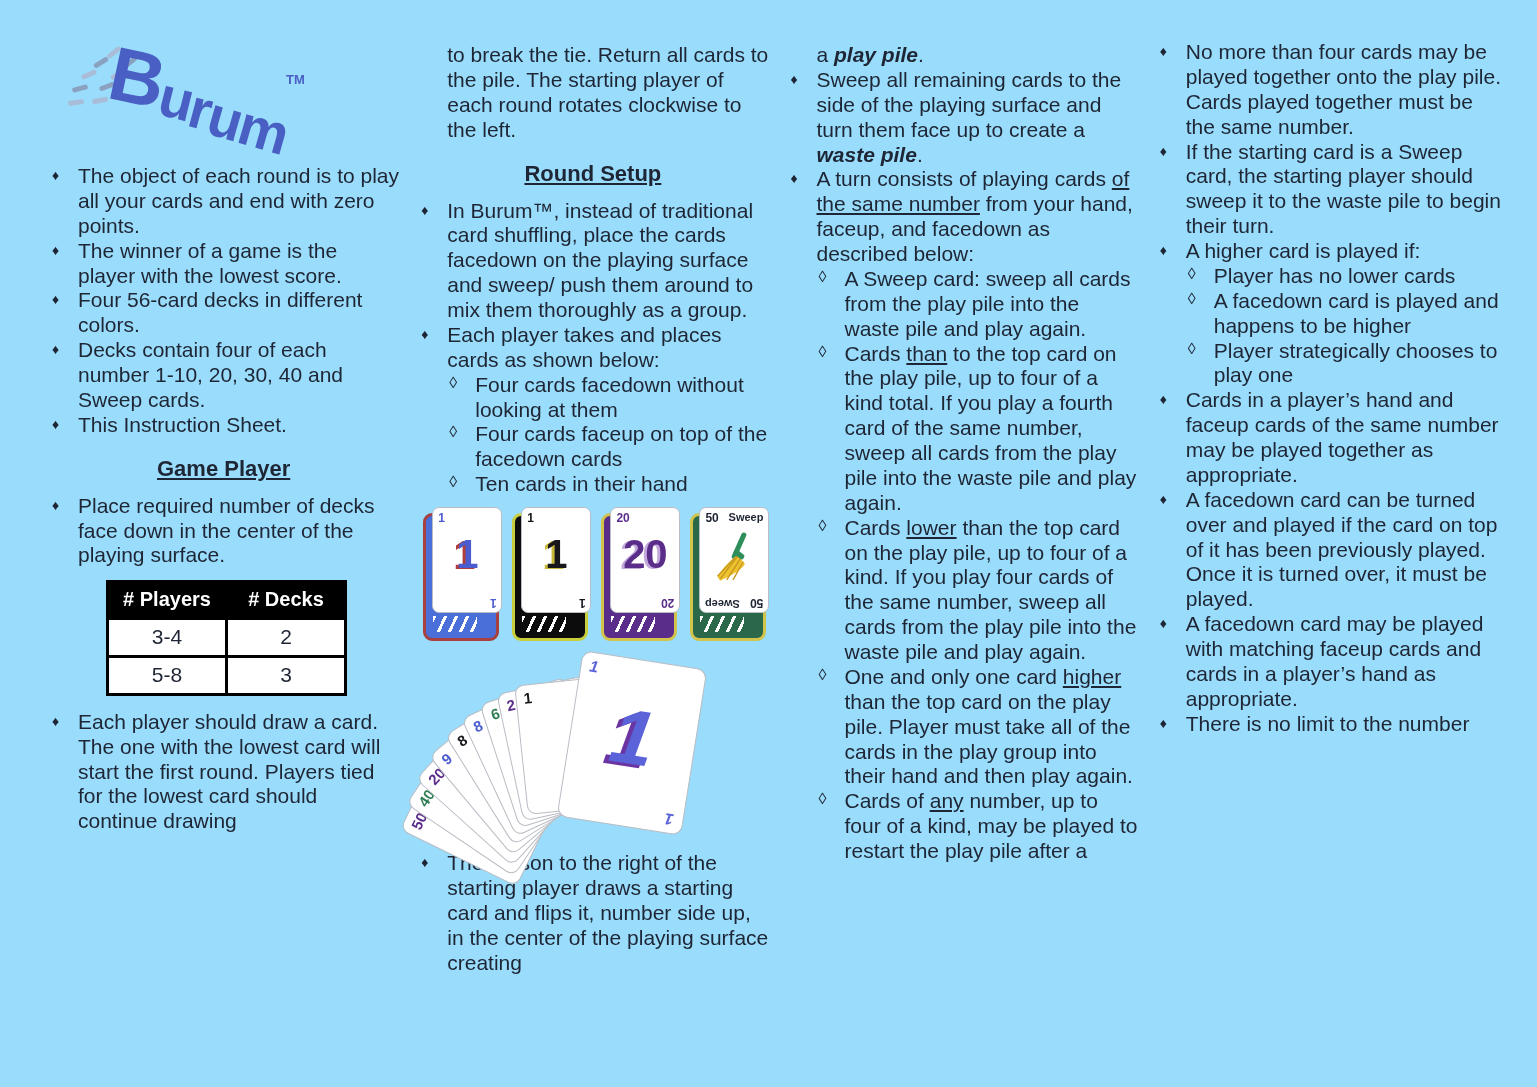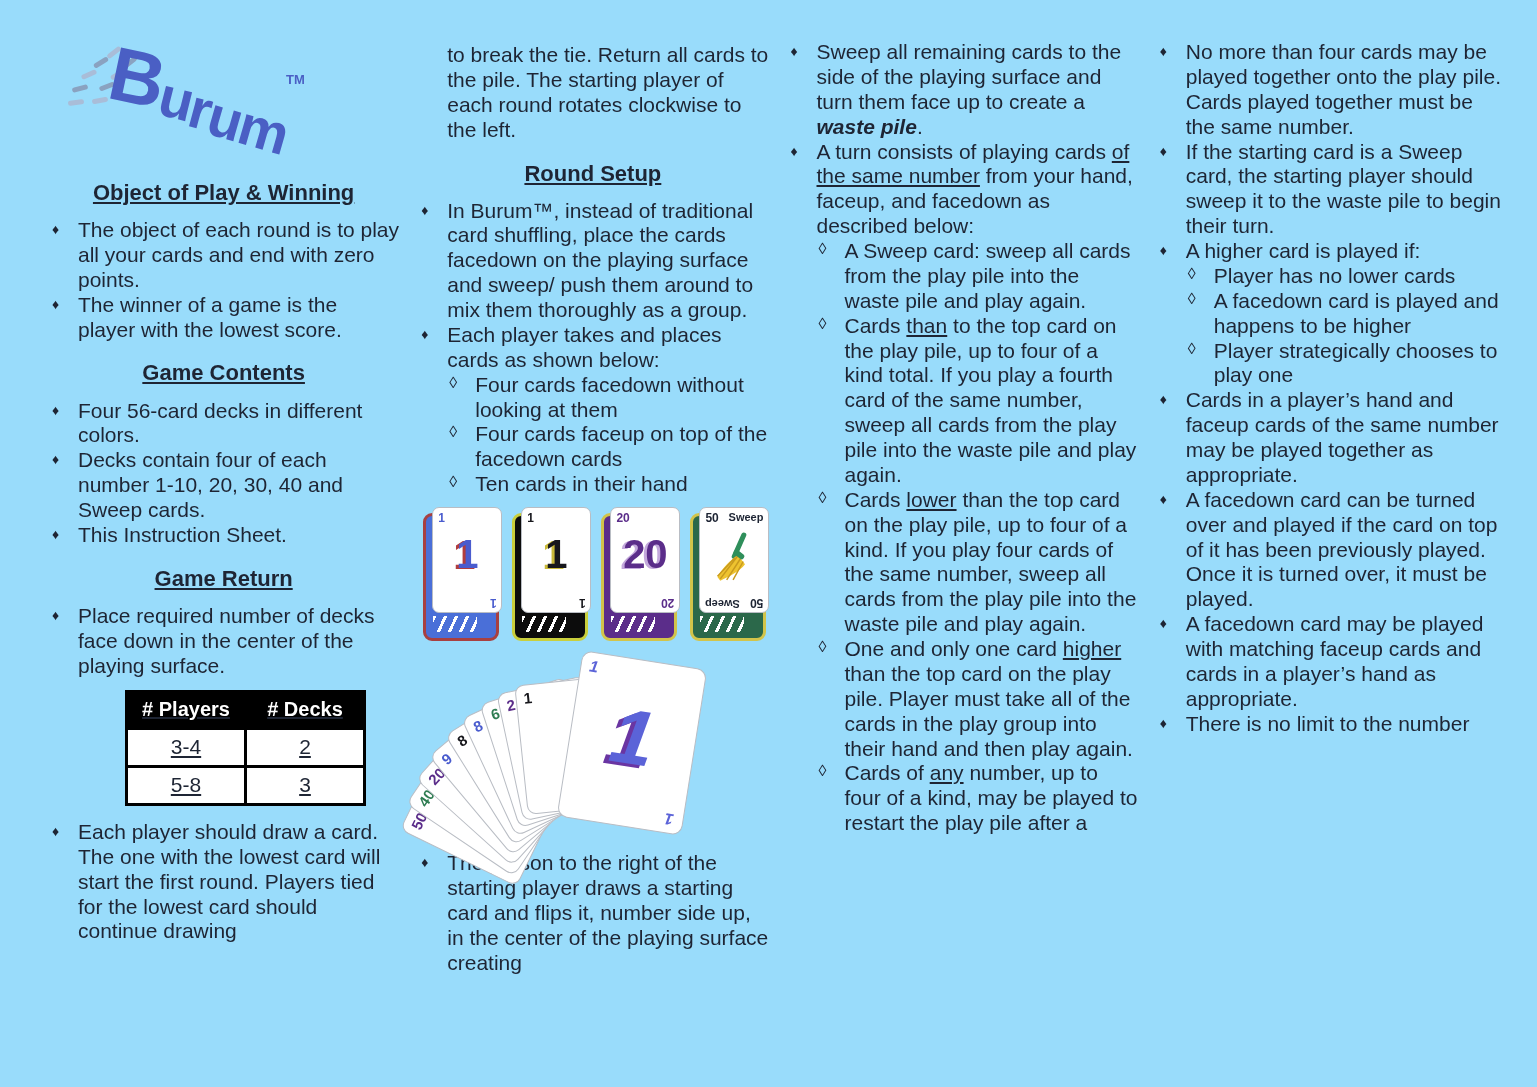--- a/index.html
+++ b/index.html
@@ -17,21 +17,21 @@
   .cont{margin-left:30px;margin-top:3px;}
   .item{display:grid;grid-template-columns:26px 1fr;}
   .b1{margin-left:4px;}
   .b2{margin-left:32px;grid-template-columns:26px 1fr;}
   .marker{font-size:14px;padding-top:3px;}
   .b2 .marker{font-size:16px;padding-top:1px;}
   .u{text-decoration:underline;}
   .bi{font-weight:bold;font-style:italic;}
 
   
-  .ptable{border-collapse:collapse;margin:12px 0 14px 77px;border:3px solid #15803d;text-decoration:underline;}
+  .ptable{border-collapse:collapse;margin:12px 0 14px 58px;border:3px solid #15803d;}
   .ptable th{background:#000;color:#fff;font-weight:bold;font-size:20px;padding:5px 12px;min-width:92px;border:3px solid #000;}
   .ptable td{background:#fff;font-size:21px;text-align:center;padding:5px 12px;border:3px solid #000;}
 
   
   .logo{position:relative;height:122px;margin-bottom:2px;}
   .word{position:absolute;left:60px;top:-4px;transform:rotate(12deg);transform-origin:10px 50px;
         font-weight:bold;color:#4a5fc4;letter-spacing:-2px;white-space:nowrap;}
   .word .lt{display:inline-block;}
   .word .l0{font-size:76px;line-height:1;}
   .word .l1,.word .l2,.word .l3,.word .l4{font-size:56px;line-height:1;}
@@ -86,47 +86,45 @@
             <span class="dash" style="left: 6px; top: 38px; transform: rotate(-15deg);"></span>
             <span class="dash light" style="left: 2px; top: 52px; transform: rotate(-7deg);"></span>
             <span class="dash" style="left: 56px; top: 12px; transform: rotate(-38deg);"></span>
             <span class="dash light" style="left: 44px; top: 24px; transform: rotate(-30deg);"></span>
             <span class="dash" style="left: 33px; top: 36px; transform: rotate(-21deg);"></span>
             <span class="dash light" style="left: 26px; top: 50px; transform: rotate(-11deg);"></span>
           </div>
           <div class="word"><span class="lt l0">B</span><span class="lt l1">u</span><span class="lt l2">r</span><span class="lt l3">u</span><span class="lt l4">m</span></div>
           <span class="tm">TM</span>
         </div>
-        <div class="heading"><span class="heading-text">Object of Play &amp; Winning</span></div>
         <div class="list">
           <div class="item b1">
             <span class="marker">♦</span>
             <div class="itext"><span>The object of each round is to play all your cards and end with zero points.</span></div>
           </div>
           <div class="item b1">
             <span class="marker">♦</span>
             <div class="itext"><span>The winner of a game is the player with the lowest score.</span></div>
           </div>
         </div>
-        <div class="heading"><span class="heading-text">Game Contents</span></div>
         <div class="list">
           <div class="item b1">
             <span class="marker">♦</span>
             <div class="itext"><span>Four 56-card decks in different colors.</span></div>
           </div>
           <div class="item b1">
             <span class="marker">♦</span>
             <div class="itext"><span>Decks contain four of each number 1-10, 20, 30, 40 and Sweep cards.</span></div>
           </div>
           <div class="item b1">
             <span class="marker">♦</span>
             <div class="itext"><span>This Instruction Sheet.</span></div>
           </div>
         </div>
-        <div class="heading"><span class="heading-text">Game Return</span></div>
+        <div class="heading"><span class="heading-text">Game Player</span></div>
         <div class="list">
           <div class="item b1">
             <span class="marker">♦</span>
             <div class="itext"><span>Place required number of decks face down in the center of the playing surface.</span></div>
           </div>
         </div>
         <table class="ptable">
           <thead>
             <tr>
               <th># Players</th>
@@ -262,20 +260,21 @@
           </div>
         </div>
         <div class="list">
           <div class="item b1">
             <span class="marker">♦</span>
             <div class="itext"><span>The person to the right of the starting player draws a starting card and flips it, number side up, in the center of the playing surface creating</span></div>
           </div>
         </div>
       </div>
       <div class="col">
+        <div class="cont"><span>a </span><span class="bi">play pile</span><span>.</span></div>
         <div class="list">
           <div class="item b1">
             <span class="marker">♦</span>
             <div class="itext"><span>Sweep all remaining cards to the side of the playing surface and turn them face up to create a </span><span class="bi">waste pile</span><span>.</span></div>
           </div>
         </div>
         <div class="list">
           <div class="item b1">
             <span class="marker">♦</span>
             <div class="itext"><span>A turn consists of playing cards </span><span class="u">of the same number</span><span> from your hand, faceup, and facedown as described below:</span></div>

